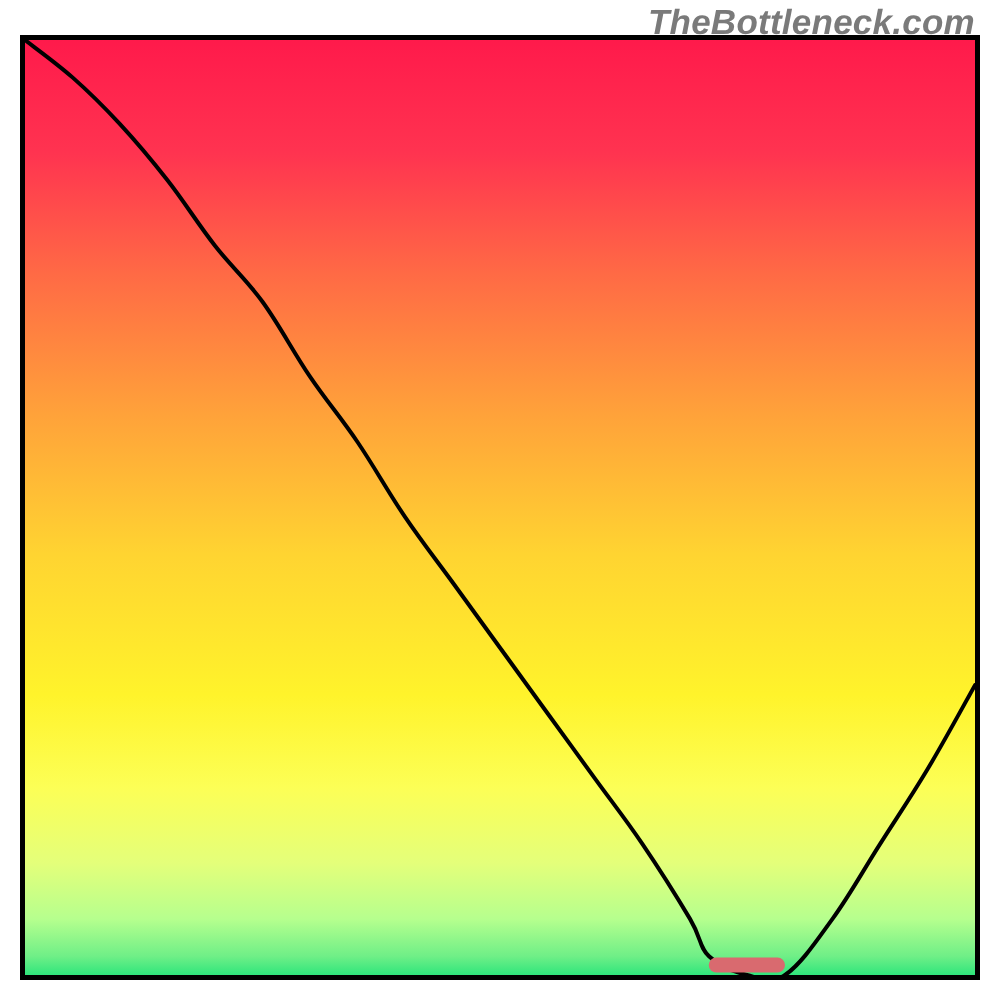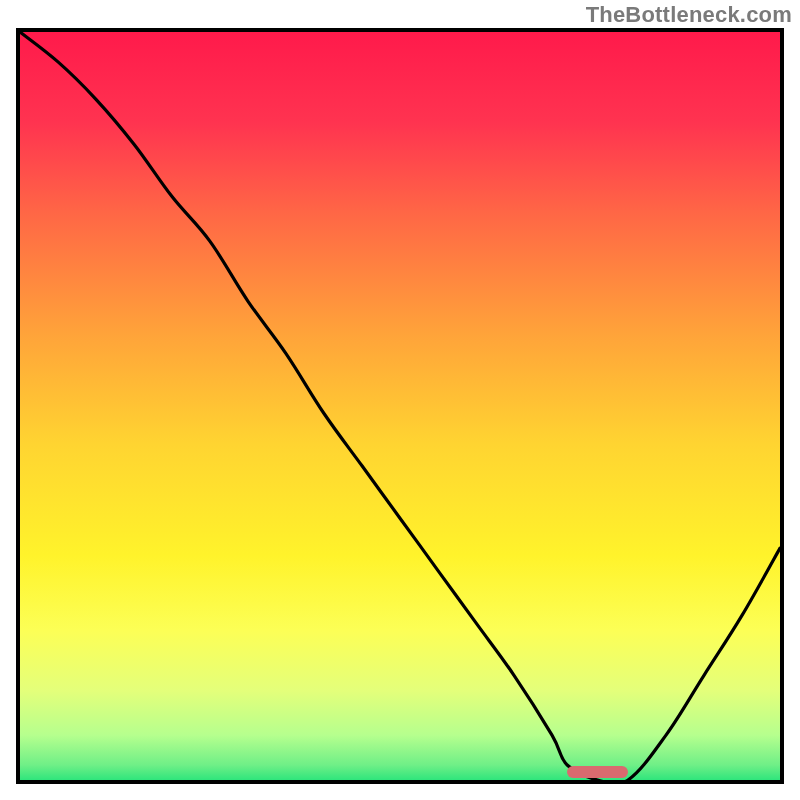--- a/index.html
+++ b/index.html
@@ -11,26 +11,27 @@
     font-family: Arial, Helvetica, sans-serif;
   }
   .container {
     position: relative;
     width: 800px;
     height: 800px;
   }
   .watermark {
     position: absolute;
     top: 2px;
-    right: 8px;
-    font-size: 22px;
+    right: 20px;
+    font-size: 28px;
     font-weight: bold;
     color: #7a7a7a;
     letter-spacing: 0.2px;
     z-index: 50;
+    font-style: italic;
   }
   .frame {
     position: absolute;
     left: 16px;
     top: 28px;
     width: 768px;
     height: 756px;
     border: 4px solid #000000;
     box-sizing: border-box;
     overflow: hidden;

